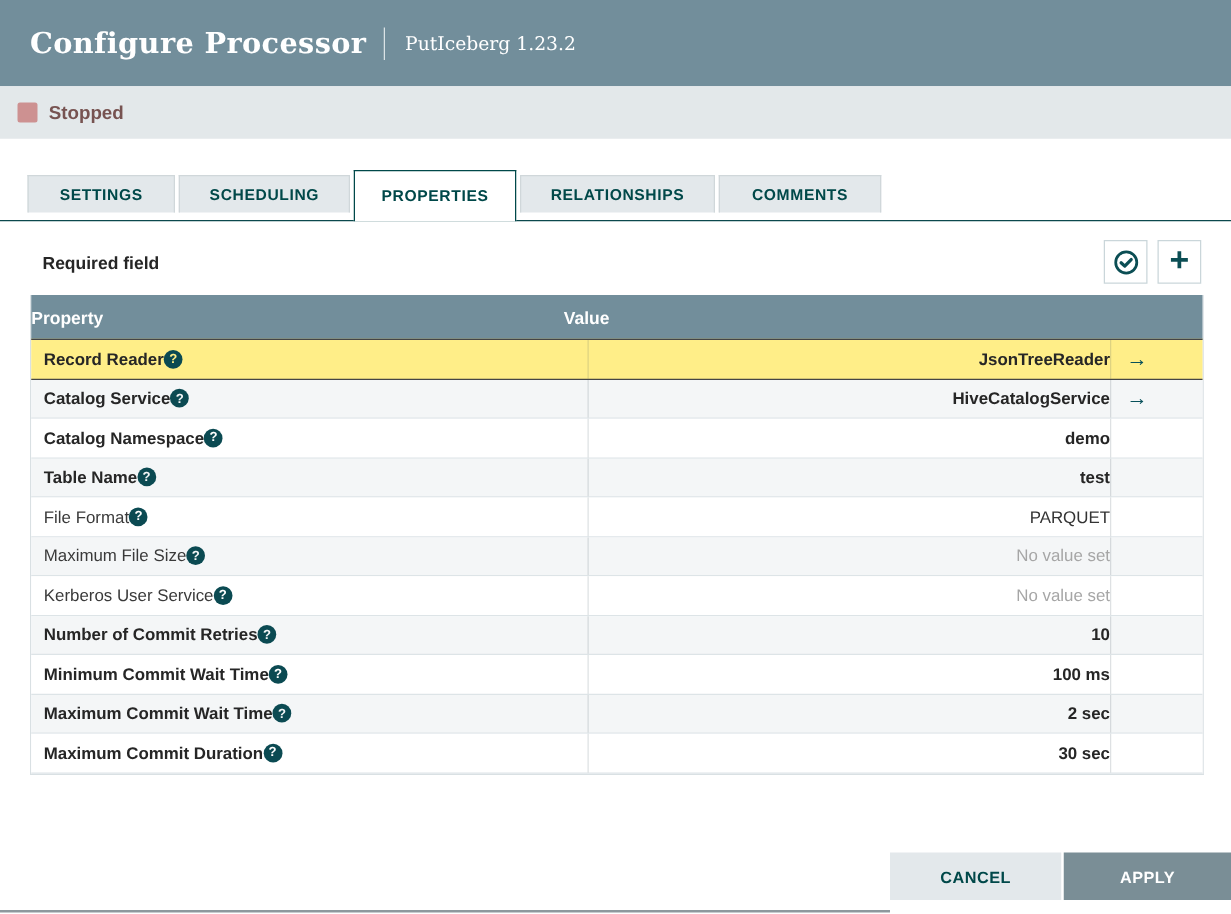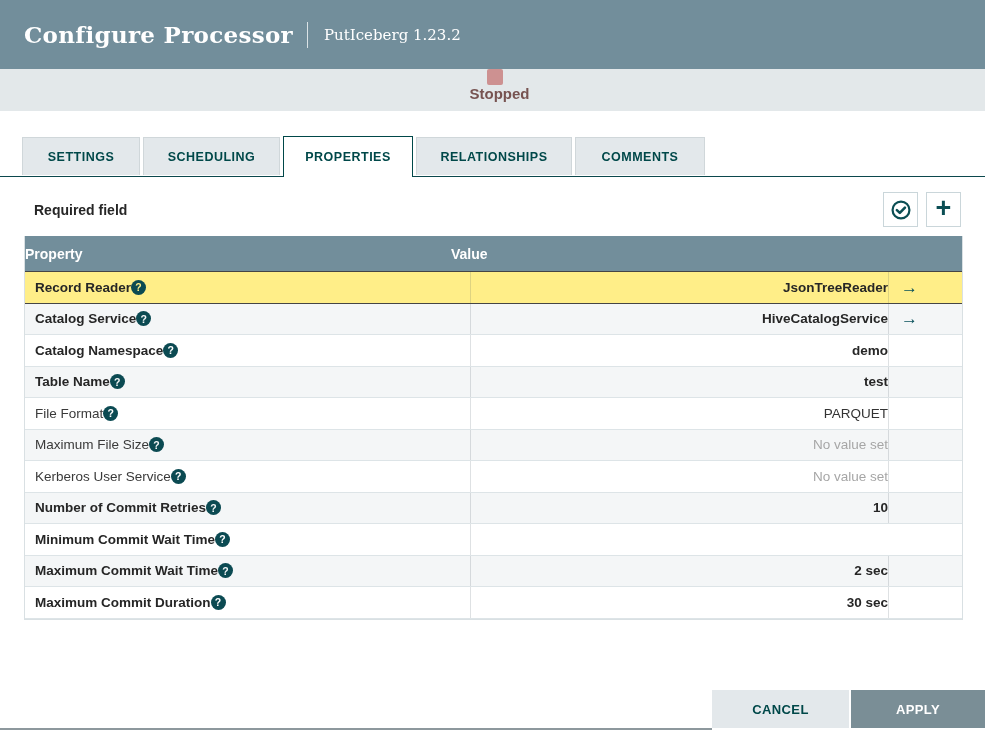--- a/index.html
+++ b/index.html
@@ -19,36 +19,36 @@
   .dlg-title {
     font-family: "DejaVu Serif", serif;
     font-size: 23px; font-weight: bold; letter-spacing: 0.3px;
   }
   .dlg-sep { width: 1px; height: 26px; background: rgba(255,255,255,0.75); margin: 0 16px 0 14px; }
   .dlg-subtitle { font-family: "DejaVu Serif", serif; font-size: 15px; }
 
   
   .status-bar {
     height: 42px; background: #e3e8ea;
-    display: flex; align-items: center; padding-left: 14px; flex-direction: column;
+    display: flex; align-items: center; padding-left: 14px;
   }
   .stop-square { width: 16px; height: 16px; background: #cd9191; border-radius: 2px; margin-right: 9px; }
   .status-label { color: #775351; font-weight: bold; font-size: 15px; }
 
   
   .tabbar {
     margin-top: 25px; height: 41px; padding-left: 22px;
     display: flex; align-items: flex-end; position: relative;
   }
   .tabbar::after {
     content: ""; position: absolute; left: 0; right: 0; bottom: 0;
     height: 1px; background: #0b484d; z-index: 1;
   }
   .tab {
-    height: 38px; margin-bottom: 2px; margin-right: 3px;
+    height: 30px; margin-bottom: 7px; margin-right: 3px;
     background: #e3e8eb; border: 1px solid #d0d7da; border-bottom: none;
     display: flex; align-items: center; justify-content: center;
     color: #004849; font-weight: bold; font-size: 12.5px; letter-spacing: 0.5px;
     cursor: pointer; z-index: 0;
   }
   .tabbar .tab:nth-child(1) { width: 118px; }
   .tabbar .tab:nth-child(2) { width: 137px; }
   .tabbar .tab:nth-child(3) { width: 130px; }
   .tabbar .tab:nth-child(4) { width: 156px; }
   .tabbar .tab:nth-child(5) { width: 130px; }
@@ -122,21 +122,21 @@
     display: flex; align-items: center; justify-content: center;
     flex: 0 0 auto; cursor: pointer;
   }
   .prop-row:nth-child(even) .q-icon { color: #f4f6f7; }
   .prop-row.highlighted .q-icon { color: #ffee88; }
   .arrow-glyph { color: #07505a; font-size: 17px; font-weight: bold; cursor: pointer; display: none; line-height: 1; }
   .prop-row.has-arrow .arrow-glyph { display: inline; }
 
   
   .dlg-footer {
-    position: absolute; right: 0; bottom: 3px;
+    position: absolute; right: 0; bottom: 11px;
     display: flex;
     border-radius: 16px;
   }
   .btn {
     height: 38px; border: none; cursor: pointer;
     font-family: "Liberation Sans", sans-serif;
     font-size: 13px; font-weight: bold; letter-spacing: 0.4px;
   }
   .btn-cancel { width: 137px; background: #e3e8eb; color: #004849; margin-right: 2px; }
   .btn-apply  { width: 134px; background: #7a8e96; color: #ffffff; }
@@ -293,20 +293,23 @@
     </span>
     <span class="cell cell-arrow">
       
     </span>
   </div>
       <div class="prop-row req">
     <span class="cell cell-prop">
       <span class="prop-name">Minimum Commit Wait Time</span>
       <span class="q-icon">?</span>
     </span>
+    <span class="cell cell-value">
+      <span class="prop-value">100 ms</span>
+    </span>
     <span class="cell cell-arrow">
       
     </span>
   </div>
       <div class="prop-row req">
     <span class="cell cell-prop">
       <span class="prop-name">Maximum Commit Wait Time</span>
       <span class="q-icon">?</span>
     </span>
     <span class="cell cell-value">

